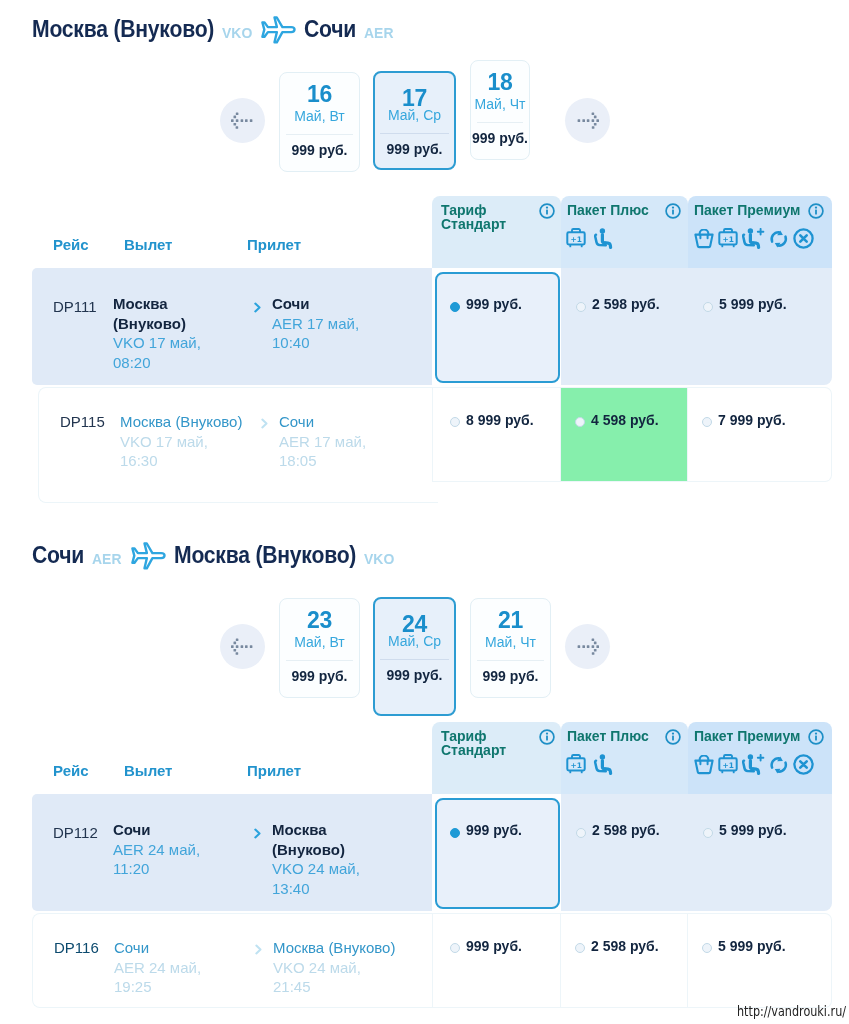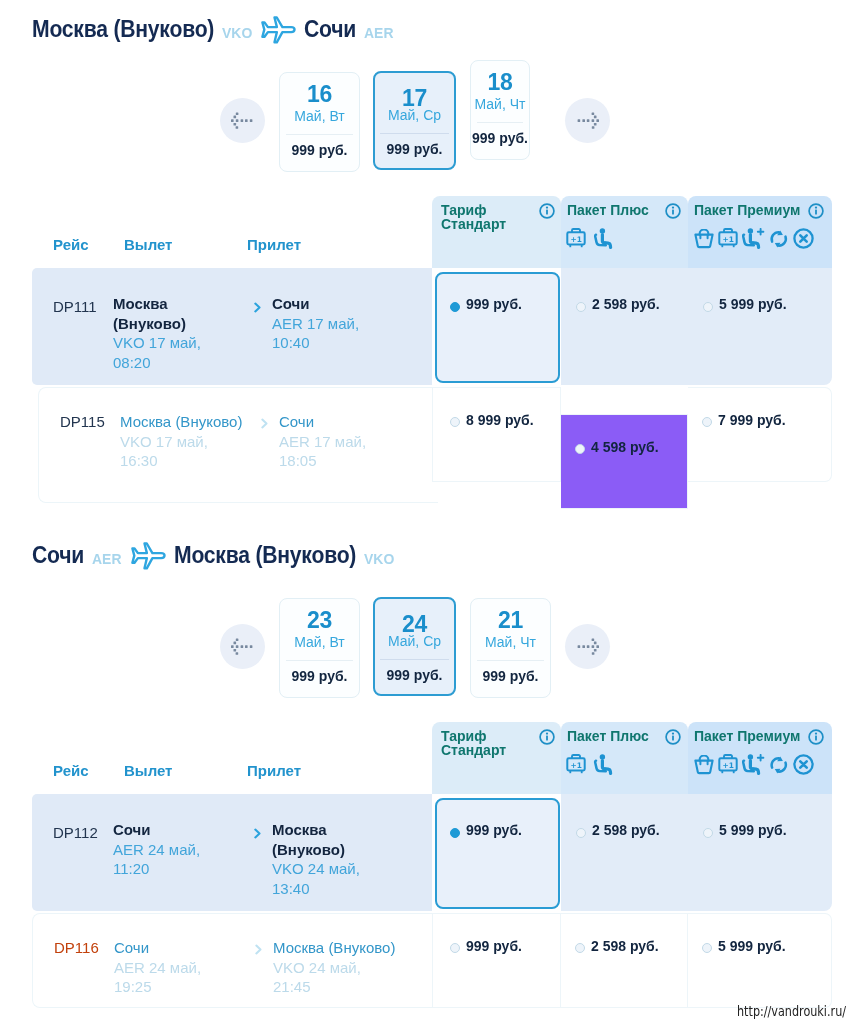--- a/index.html
+++ b/index.html
@@ -237,21 +237,21 @@
         <div class="leg" style="left:240px;top:24px;width:175px;">
           <div class="city" style="color:#3396c9;font-weight:normal;">Сочи</div>
           <div class="meta" style="color:#bcdaea;">AER 17 май,</div>
           <div class="meta" style="color:#bcdaea;">18:05</div>
         </div>
       </div>
       <div class="pricecell" style="left:432px;top:387px;width:129px;height:95px;background:#fff;border:1px solid #edf5f9;border-left:1px solid #edf5f9;display:block;">
         <span class="radio off" style="position:absolute;left:17px;top:29px;"></span>
         <span class="pv" style="position:absolute;left:33px;top:24px;">8 999 руб.</span>
       </div>
-      <div class="pricecell" style="left:561px;top:387px;width:127px;height:95px;background:#8b5cf6;border:1px solid #edf5f9;border-left:none;display:block;margin-top:27px;">
+      <div class="pricecell" style="left:561px;top:387px;width:127px;height:95px;background:#86efac;border:1px solid #edf5f9;border-left:none;display:block;">
         <span class="radio off" style="position:absolute;left:14px;top:29px;"></span>
         <span class="pv" style="position:absolute;left:30px;top:24px;">4 598 руб.</span>
       </div>
       <div class="pricecell" style="left:688px;top:387px;width:144px;height:95px;background:#fff;border:1px solid #edf5f9;border-left:none;border-radius:0 7px 7px 0;display:block;">
         <span class="radio off" style="position:absolute;left:14px;top:29px;"></span>
         <span class="pv" style="position:absolute;left:30px;top:24px;">7 999 руб.</span>
       </div>
     </div>
 
   <div class="segment" id="seg1">
@@ -278,21 +278,21 @@
             <rect x="4.6" y="14.2" width="2.6" height="2.6" rx="0.5"></rect>
           </g>
         </svg>
       </div>
       <div class="date-card" style="position:absolute;left:279px;top:598px;width:81px;height:100px;">
         <div class="dnum">23</div>
         <div class="dlbl">Май, Вт</div>
         <div class="sep"></div>
         <div class="dprice">999 руб.</div>
       </div>
-      <div class="date-card sel" style="position:absolute;left:373px;top:597px;width:83px;height:99px;">
+      <div class="date-card sel" style="position:absolute;left:373px;top:597px;width:83px;height:119px;">
         <div class="dnum">24</div>
         <div class="dlbl">Май, Ср</div>
         <div class="sep"></div>
         <div class="dprice">999 руб.</div>
       </div>
       <div class="date-card" style="position:absolute;left:470px;top:598px;width:81px;height:100px;">
         <div class="dnum">21</div>
         <div class="dlbl">Май, Чт</div>
         <div class="sep"></div>
         <div class="dprice">999 руб.</div>
@@ -405,21 +405,21 @@
       </div>
       <div class="pricecell" style="left:561px;top:794px;width:127px;height:117px;background:#e2ecf8;display:block;">
         <span class="radio off" style="position:absolute;left:15px;top:34px;"></span>
         <span class="pv" style="position:absolute;left:31px;top:28px;">2 598 руб.</span>
       </div>
       <div class="pricecell" style="left:688px;top:794px;width:144px;height:117px;background:#e2ecf8;border-radius:0 0 8px 0;display:block;">
         <span class="radio off" style="position:absolute;left:15px;top:34px;"></span>
         <span class="pv" style="position:absolute;left:31px;top:28px;">5 999 руб.</span>
       </div>
       <div class="flightrow" style="left:32px;top:913px;width:400px;height:95px;background:#fff;border:1px solid #ecf5f9;border-right:none;border-radius:8px 0 0 8px;">
-        <div class="fnum" style="left:21px;top:25px;color:#c2410c;">DP116</div>
+        <div class="fnum" style="left:21px;top:25px;color:#0c4a6e;">DP116</div>
         <div class="leg" style="left:81px;top:24px;width:170px;">
           <div class="city" style="color:#3396c9;font-weight:normal;">Сочи</div>
           <div class="meta" style="color:#bcdaea;">AER 24 май,</div>
           <div class="meta" style="color:#bcdaea;">19:25</div>
         </div>
         <div class="chev" style="left:221px;top:27px;"><svg width="9" height="11" viewBox="0 0 9 11" xmlns="http://www.w3.org/2000/svg">
             <path d="M2.3 1.6 L6.5 5.5 L2.3 9.4" fill="none" stroke="#bfe2f2" stroke-width="2.1" stroke-linecap="round" stroke-linejoin="round"></path>
           </svg></div>
         <div class="leg" style="left:240px;top:24px;width:175px;">
           <div class="city" style="color:#3396c9;font-weight:normal;">Москва (Внуково)</div>

